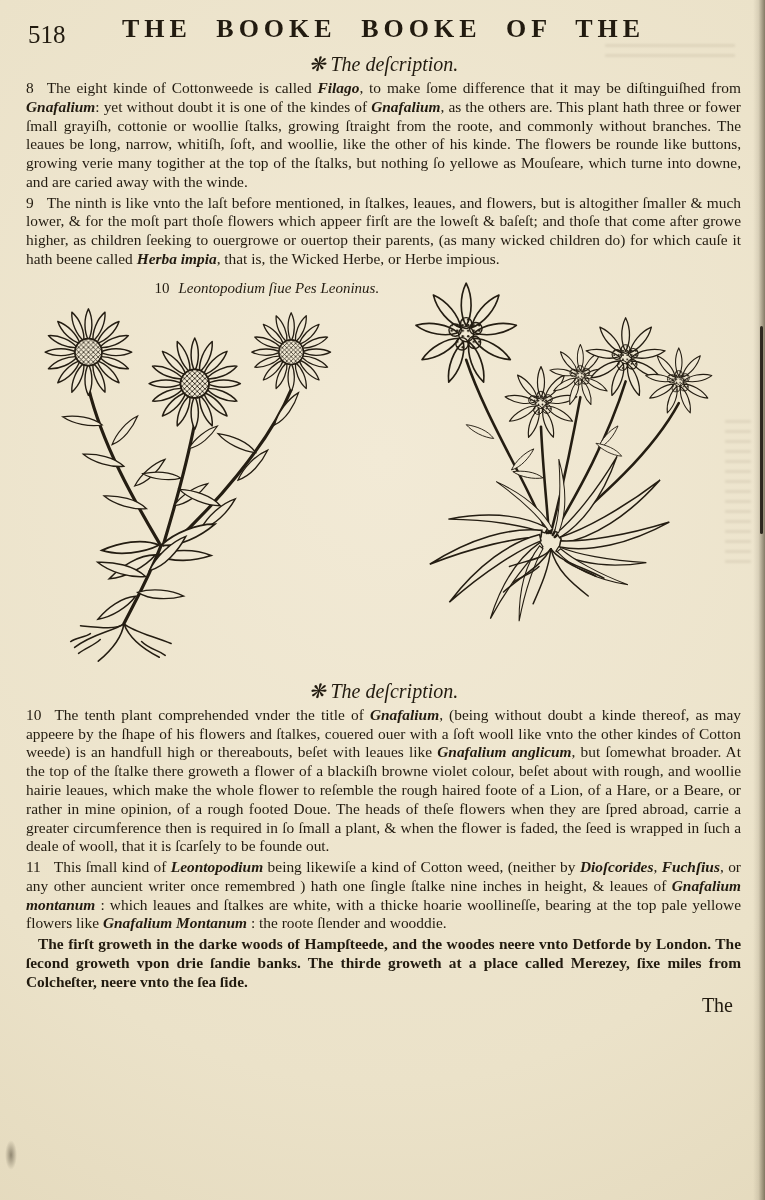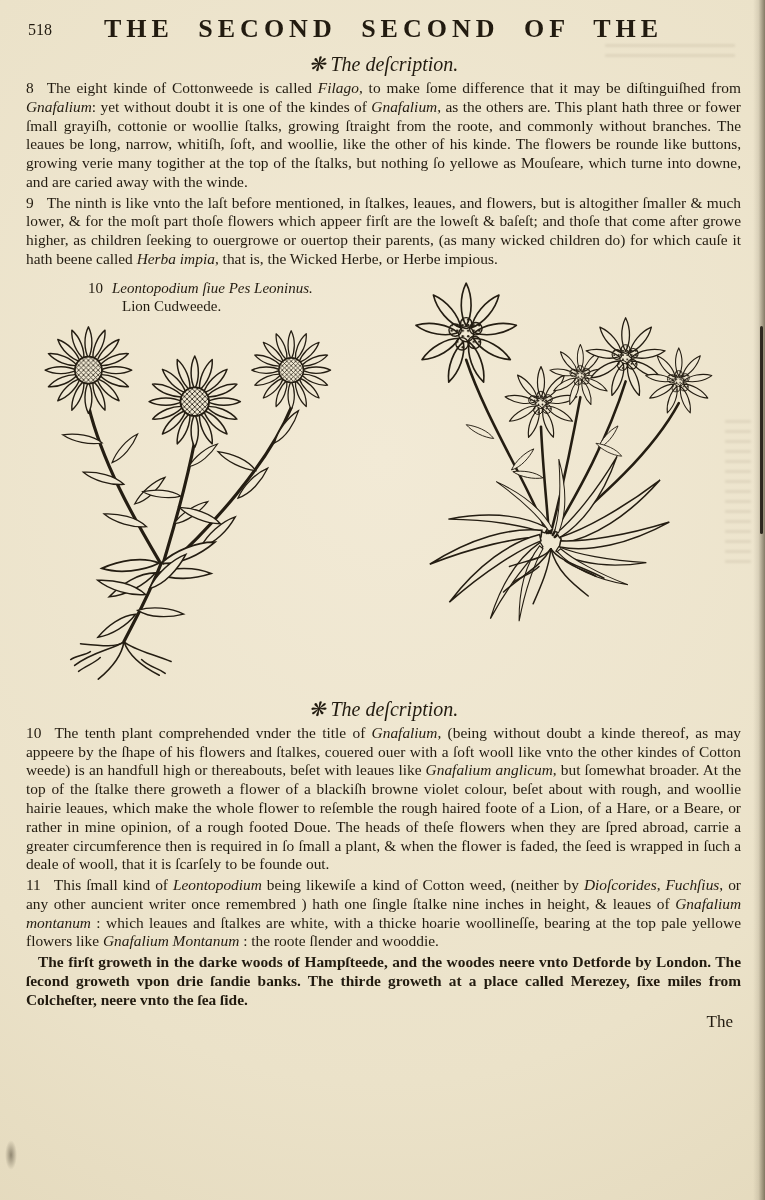--- a/index.html
+++ b/index.html
@@ -31,46 +31,46 @@
     background: repeating-linear-gradient(to bottom, #4a3c22 0 3px, transparent 3px 10px);
   }
   .ghost-a { right:30px; top:44px; width:130px; height:14px; }
   .ghost-b { right:14px; top:420px; width:26px; height:150px; }
   .smudge {
     position:absolute; left:5px; bottom:30px; width:12px; height:30px;
     background: radial-gradient(rgba(40,32,16,0.45), transparent 70%);
   }
 
   .head { position:relative; height:36px; }
-  .pageno { position:absolute; left:2px; top:9px; font-size:16px; }
+  .pageno { position:absolute; left:2px; top:9px; font-size:25px; }
   .title {
     text-align:center; font-size:26px; font-weight:bold;
     letter-spacing:5px; word-spacing:13px; padding-top:2px;
   }
   .xhead {
     text-align:center; font-style:italic; font-size:20px;
     margin:4px 0 3px;
   }
   p.para {
     font-size:15.4px; line-height:1.22; text-align:justify;
     margin:1px 0 2px;
   }
   .pnum { margin-right:13px; font-style:normal; }
-  .it { font-style:italic; }
+  .it { font-style:italic;font-weight:bold; }
 
   .figures { display:flex; justify-content:space-between; margin:10px 0 0; }
   .fig { width:49.4%; }
-  .figcap { font-size:15px; line-height:1.2; padding-left:62px; }
+  .figcap { font-size:15px; line-height:1.2; padding-left:62px;text-align:right; }
   .fignum { margin-right:9px; }
   .figlatin { font-style:italic; }
   .capline2 { padding-left:34px; }
   svg.cut { width:100%; height:376px; display:block; margin-top:2px; }
 
   .indent { text-indent:12px;font-weight:bold; }
-  .catch { text-align:right; font-size:17px; padding-right:8px; }
+  .catch { text-align:right; font-size:20px; padding-right:8px; }
 </style>
 </head>
 <body>
 
 <svg width="0" height="0" style="position:absolute" aria-hidden="true">
   <defs>
     <pattern id="xh" width="4.5" height="4.5" patternUnits="userSpaceOnUse">
       <path d="M0,4.5 L4.5,0 M0,0 L4.5,4.5" stroke="#241d12" stroke-width="0.7" fill="none"></path>
     </pattern>
     <pattern id="dt" width="4" height="4" patternUnits="userSpaceOnUse">
@@ -123,35 +123,34 @@
         <circle cx="0" cy="-8" r="4"></circle>
       </g>
     </g>
   </defs>
 </svg>
 
 <div class="page">
 
   <header class="head">
     <span class="pageno">518</span>
-    <div class="title">THE SECOND SECOND OF THE</div>
+    <div class="title">THE BOOKE BOOKE OF THE</div>
   </header>
 
   <div class="xhead">❋ The deſcription.</div>
 
   <p class="para"><span class="pnum">8</span><span><span>The eight kinde of Cottonweede is called </span><span class="it">Filago</span><span>, to make ſome difference that it may be diſtinguiſhed from </span><span class="it">Gnafalium</span><span>: yet without doubt it is one of the kindes of </span><span class="it">Gnafalium</span><span>, as the others are. This plant hath three or fower ſmall grayiſh, cottonie or woollie ſtalks, growing ſtraight from the roote, and commonly without branches. The leaues be long, narrow, whitiſh, ſoft, and woollie, like the other of his kinde. The flowers be rounde like buttons, growing verie many togither at the top of the ſtalks, but nothing ſo yellowe as Mouſeare, which turne into downe, and are caried away with the winde.</span></span></p>
 
   <p class="para"><span class="pnum">9</span><span><span>The ninth is like vnto the laſt before mentioned, in ſtalkes, leaues, and flowers, but is altogither ſmaller &amp; much lower, &amp; for the moſt part thoſe flowers which appeer firſt are the loweſt &amp; baſeſt; and thoſe that come after growe higher, as children ſeeking to ouergrowe or ouertop their parents, (as many wicked children do) for which cauſe it hath beene called </span><span class="it">Herba impia</span><span>, that is, the Wicked Herbe, or Herbe impious.</span></span></p>
 
   <div class="figures">
 
     <figure class="fig">
       <figcaption class="figcap">
         <div class="capline1"><span class="fignum">10</span><span class="figlatin">Leontopodium ſiue Pes Leoninus.</span></div>
-        <div class="capline2">Lion Cudweede.</div>
       </figcaption>
       <svg class="cut" viewBox="0 0 348 382" preserveAspectRatio="xMidYMid meet">
         <g stroke="#241d12" fill="none" stroke-width="3.2" stroke-linecap="round">
           <path d="M58,90 C72,148 104,204 130,248"></path>
           <path d="M166,126 C156,178 144,216 134,250"></path>
           <path d="M264,92 C240,150 182,214 140,252"></path>
           <path d="M132,250 C118,286 104,310 94,330"></path>
         </g>
         <g fill="#f0e8d3" stroke="#241d12" stroke-width="1.2">
           <use href="#lf" transform="translate(72,128) rotate(-155) scale(1.05)"></use>

